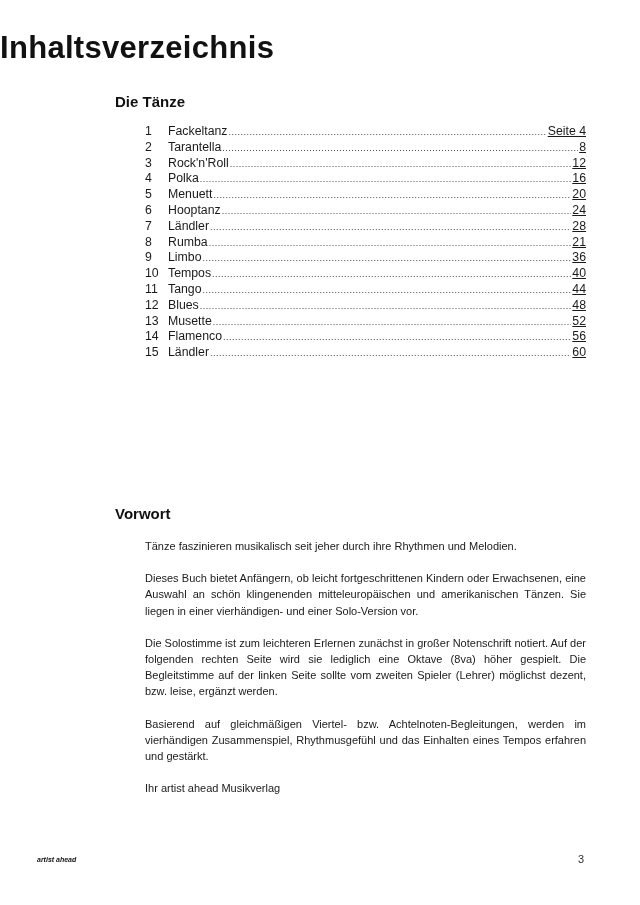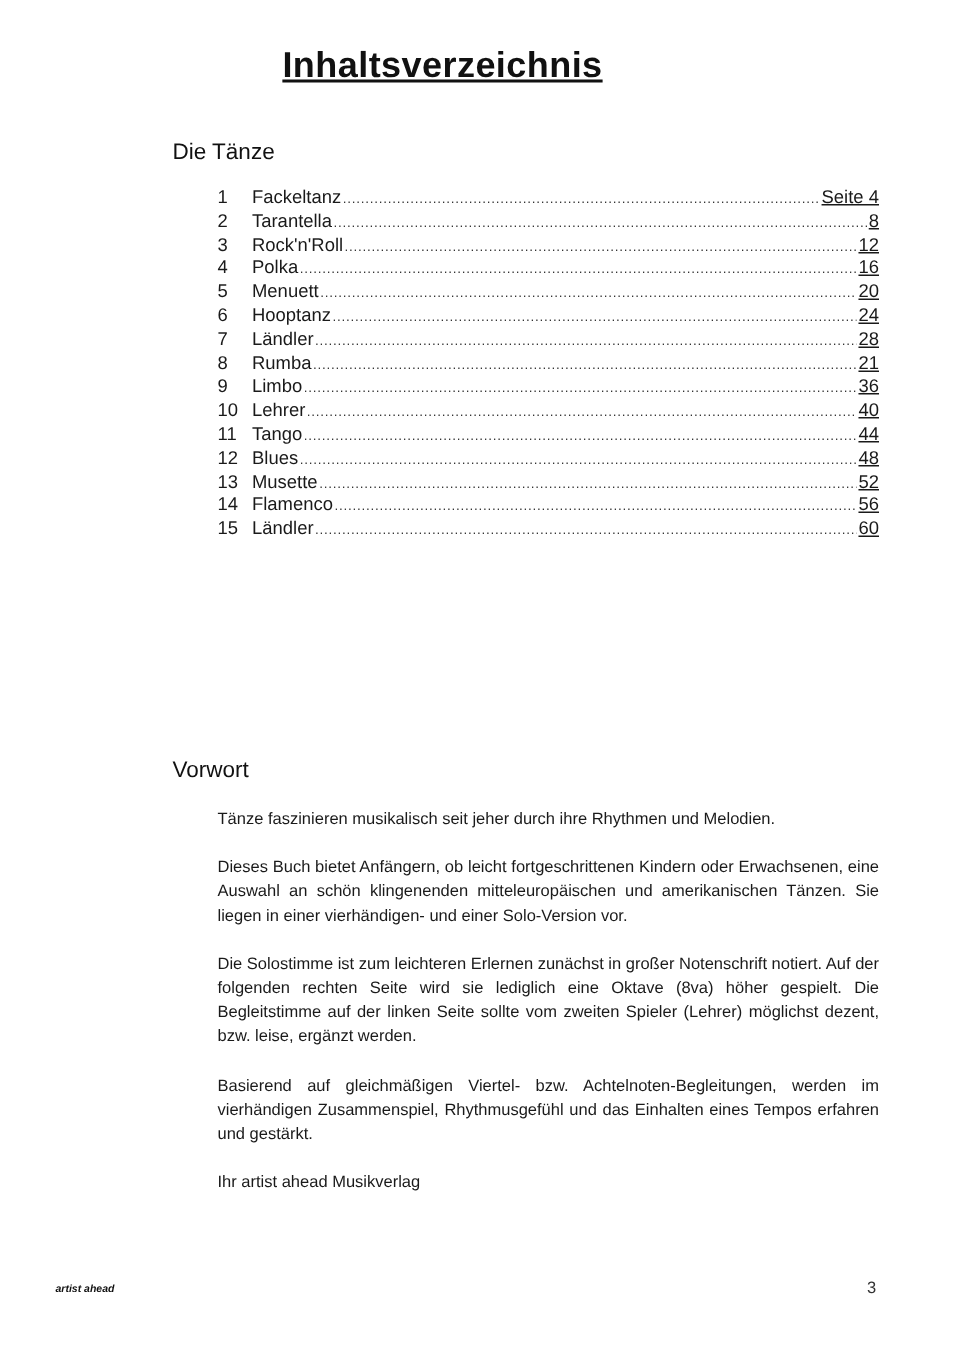--- a/index.html
+++ b/index.html
@@ -1,20 +1,20 @@
 <!DOCTYPE html>
 <html><head>
 <meta charset="utf-8">
 <style>
   html, body { margin: 0; padding: 0; background: #ffffff; }
   body { width: 640px; height: 905px; position: relative; overflow: hidden;
          font-family: "Liberation Sans", "DejaVu Sans", sans-serif; color: #1a1a1a; }
-  .title { position: absolute; left: 0; width: 590px; top: 30px; text-align: center;
-           font-size: 24px; font-weight: bold; letter-spacing: 0.3px; color: #111; text-decoration: underline; }
-  .h2 { position: absolute; left: 115px; font-size: 15px; font-weight: normal; color: #111; }
+  .title { position: absolute; left: 0; width: 590px; top: 30px; text-align: left;
+           font-size: 31px; font-weight: bold; letter-spacing: 0.3px; color: #111; }
+  .h2 { position: absolute; left: 115px; font-size: 15px; font-weight: bold; color: #111; }
   .toc { position: absolute; left: 145px; top: 124px; width: 441px; }
   .toc-row { display: flex; align-items: baseline; height: 15.8px; font-size: 12.3px; line-height: 15.8px; }
   .toc-num { width: 23px; flex: none; }
   .toc-name { flex: none; }
   .toc-dots { flex: 1 1 auto; overflow: hidden; white-space: nowrap; margin: 0 1px; font-size: 9px; letter-spacing: 0.5px; color: #333; }
   .toc-dots::before { content: "................................................................................................................................................................................................................"; }
   .toc-page { flex: none; text-align: right; text-decoration: underline; }
   .foreword { position: absolute; left: 145px; top: 538px; width: 441px; font-size: 11px; line-height: 16.2px; text-align: justify; }
   .foreword p { margin: 0 0 16px 0; }
   .footer-logo { position: absolute; left: 37px; top: 856px; font-size: 7px; font-weight: bold; font-style: italic; color: #111; }
@@ -77,21 +77,21 @@
       <span class="toc-page">21</span>
     </div>
   <div class="toc-row">
       <span class="toc-num">9</span>
       <span class="toc-name">Limbo</span>
       <span class="toc-dots"></span>
       <span class="toc-page">36</span>
     </div>
   <div class="toc-row">
       <span class="toc-num">10</span>
-      <span class="toc-name">Lehrer</span>
+      <span class="toc-name">Tempos</span>
       <span class="toc-dots"></span>
       <span class="toc-page">40</span>
     </div>
   <div class="toc-row">
       <span class="toc-num">11</span>
       <span class="toc-name">Tango</span>
       <span class="toc-dots"></span>
       <span class="toc-page">44</span>
     </div>
   <div class="toc-row">

